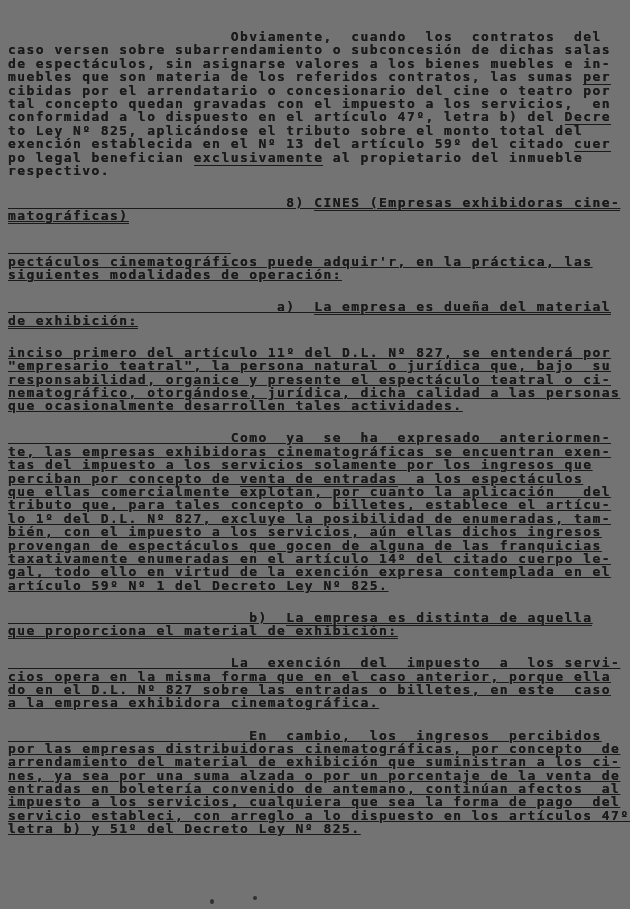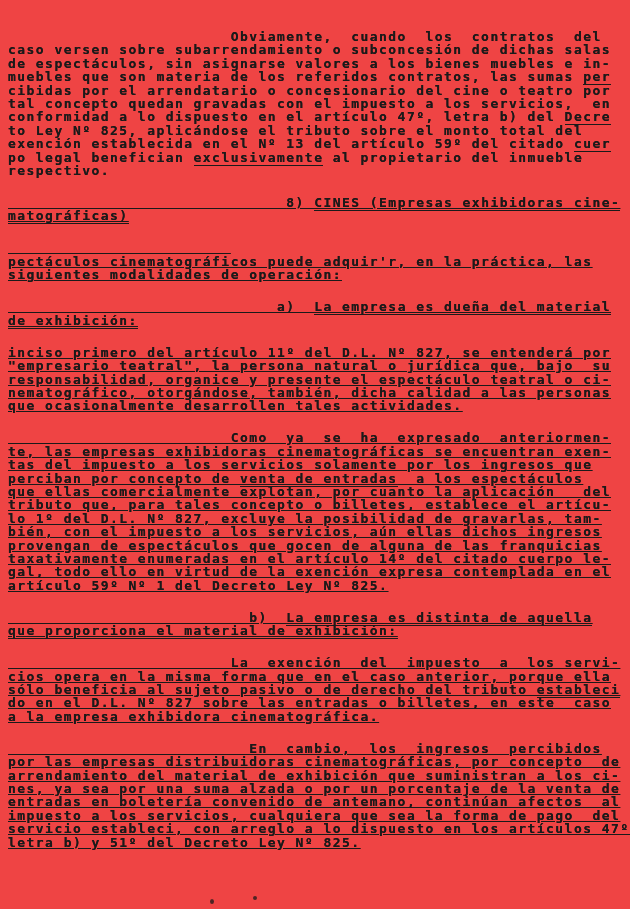--- a/index.html
+++ b/index.html
@@ -27,21 +27,21 @@
   .u { border-bottom: 1.6px solid currentColor; }
   .speck {
     position: absolute;
     border-radius: 50%;
     opacity: 0.75;
   }
 </style>
 </head>
 <body>
 
-<div class="page" style="background: #ef4444; color: rgb(26, 26, 26);">
+<div class="page" style="background: #737373; color: rgb(26, 26, 26);">
   <div>
       <div class="block paragraph">
         <div class="line"><span>                        </span><span>Obviamente,  cuando  los  contratos  del</span></div>
         <div class="line"><span>caso versen sobre subarrendamiento o subconcesión de dichas salas</span></div>
         <div class="line"><span>de espectáculos, sin asignarse valores a los bienes muebles e in-</span></div>
         <div class="line"><span>muebles que son materia de los referidos contratos, las sumas </span><span class="u">per</span></div>
         <div class="line"><span>cibidas por el arrendatario o concesionario del cine o teatro por</span></div>
         <div class="line"><span>tal concepto quedan gravadas con el impuesto a los servicios,  en</span></div>
         <div class="line"><span>conformidad a lo dispuesto en el artículo 47º, letra b) del </span><span class="u">Decre</span></div>
         <div class="line"><span>to Ley Nº 825, aplicándose el tributo sobre el monto total del</span></div>
@@ -59,45 +59,44 @@
         <div class="line"><span>siguientes modalidades de operación:</span></div>
       </div>
       <div class="block heading">
         <div class="line"><span>                             </span><span>a)  </span><span class="u">La empresa es dueña del material</span></div>
         <div class="line"><span class="u">de exhibición:</span></div>
       </div>
       <div class="block paragraph">
         <div class="line"><span>inciso primero del artículo 11º del D.L. Nº 827, se entenderá por</span></div>
         <div class="line"><span>"empresario teatral", la persona natural o jurídica que, bajo  su</span></div>
         <div class="line"><span>responsabilidad, organice y presente el espectáculo teatral o ci-</span></div>
-        <div class="line"><span>nematográfico, otorgándose, también, dicha calidad a las personas</span></div>
+        <div class="line"><span>nematográfico, otorgándose, jurídica, dicha calidad a las personas</span></div>
         <div class="line"><span>que ocasionalmente desarrollen tales actividades.</span></div>
       </div>
       <div class="block paragraph">
         <div class="line"><span>                        </span><span>Como  ya  se  ha  expresado  anteriormen-</span></div>
         <div class="line"><span>te, las empresas exhibidoras cinematográficas se encuentran exen-</span></div>
         <div class="line"><span>tas del impuesto a los servicios solamente por los ingresos que</span></div>
         <div class="line"><span>perciban por concepto de </span><span class="u">venta de entradas</span><span>  a los espectáculos</span></div>
         <div class="line"><span>que ellas comercialmente explotan, por cuanto la aplicación   del</span></div>
         <div class="line"><span>tributo que, para tales concepto o billetes, establece el artícu-</span></div>
-        <div class="line"><span>lo 1º del D.L. Nº 827, excluye la posibilidad de gravarlas, tam-</span></div>
+        <div class="line"><span>lo 1º del D.L. Nº 827, excluye la posibilidad de enumeradas, tam-</span></div>
         <div class="line"><span>bién, con el impuesto a los servicios, aún ellas dichos ingresos</span></div>
         <div class="line"><span>provengan de espectáculos que gocen de alguna de las franquicias</span></div>
         <div class="line"><span>taxativamente enumeradas en el artículo 14º del citado cuerpo le-</span></div>
         <div class="line"><span>gal, todo ello en virtud de la exención expresa contemplada en el</span></div>
         <div class="line"><span>artículo 59º Nº 1 del Decreto Ley Nº 825.</span></div>
       </div>
       <div class="block heading">
         <div class="line"><span>                          </span><span>b)  </span><span class="u">La empresa es distinta de aquella</span></div>
         <div class="line"><span class="u">que proporciona el material de exhibición:</span></div>
       </div>
       <div class="block paragraph">
         <div class="line"><span>                        </span><span>La  exención  del  impuesto  a  los servi-</span></div>
         <div class="line"><span>cios opera en la misma forma que en el caso anterior, porque ella</span></div>
-        <div class="line"><span>sólo beneficia al sujeto pasivo o de derecho del tributo </span><span class="u">estableci</span></div>
         <div class="line"><span>do en el D.L. Nº 827 sobre las entradas o billetes, en este  caso</span></div>
         <div class="line"><span>a la empresa exhibidora cinematográfica.</span></div>
       </div>
       <div class="block paragraph">
         <div class="line"><span>                          </span><span>En  cambio,  los  ingresos  percibidos</span></div>
         <div class="line"><span>por las empresas distribuidoras cinematográficas, por concepto  de</span></div>
         <div class="line"><span>arrendamiento del material de exhibición que suministran a los ci-</span></div>
         <div class="line"><span>nes, ya sea por una suma alzada o por un porcentaje de la venta de</span></div>
         <div class="line"><span>entradas en boletería convenido de antemano, continúan afectos  al</span></div>
         <div class="line"><span>impuesto a los servicios, cualquiera que sea la forma de pago  del</span></div>

